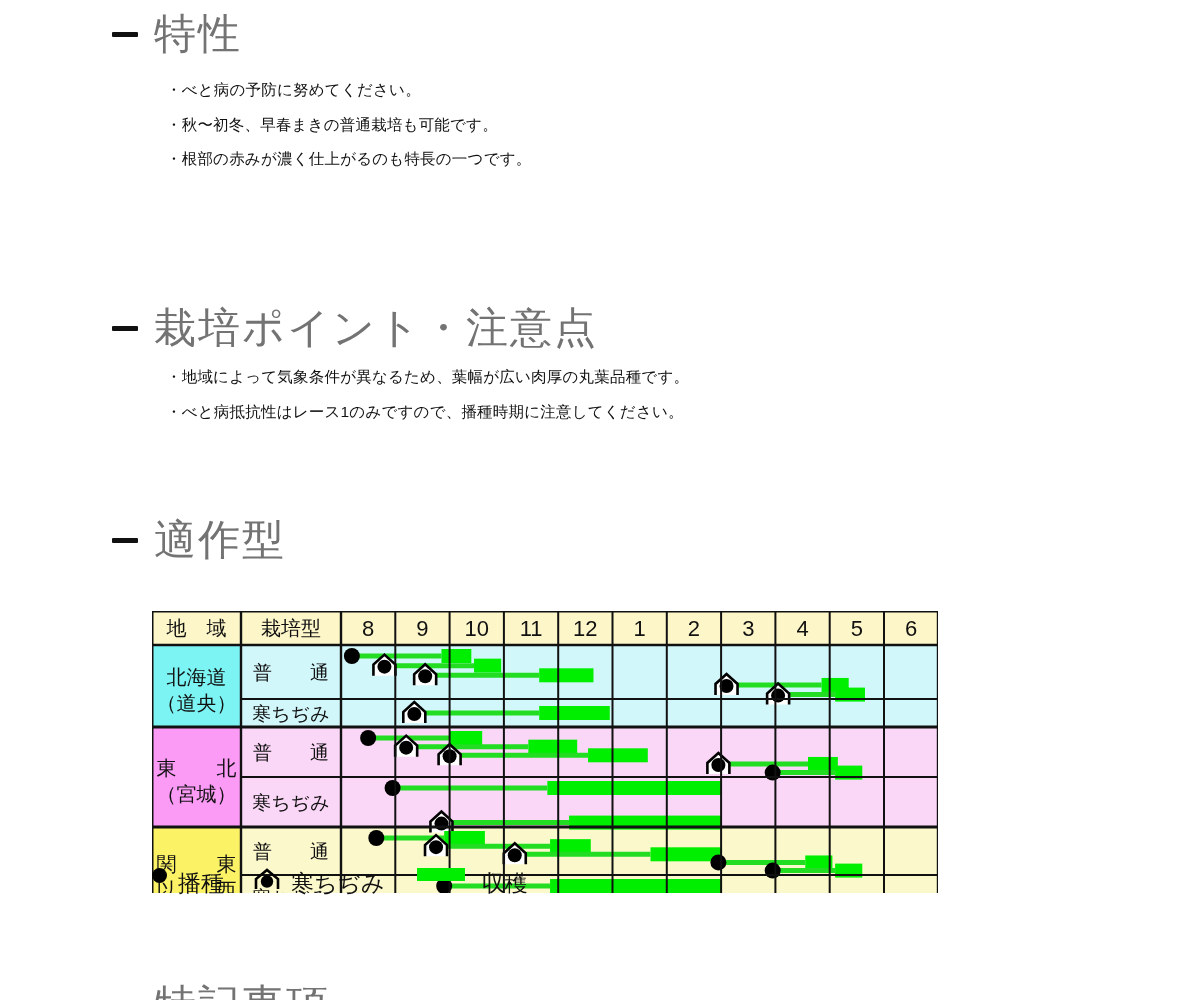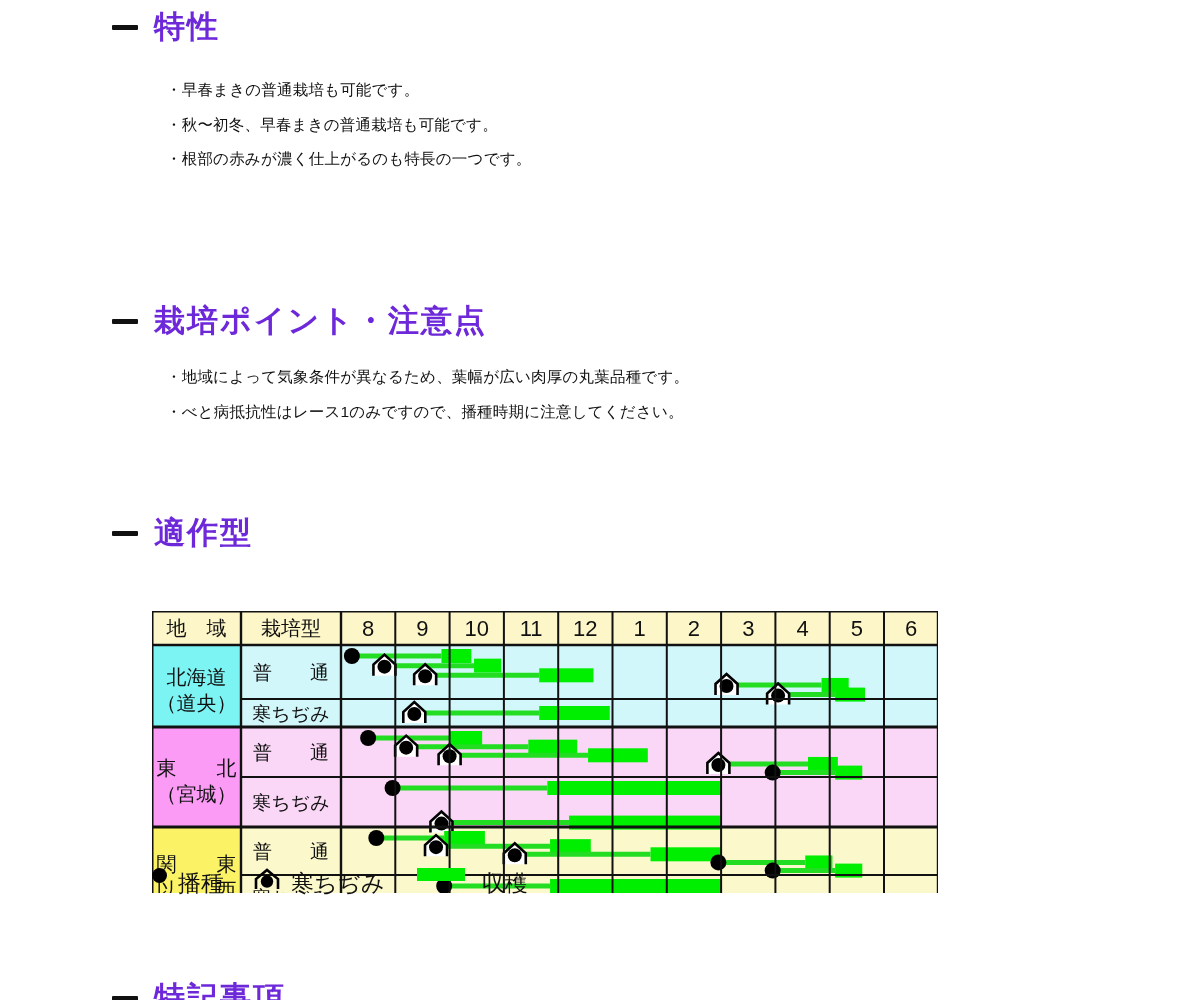--- a/index.html
+++ b/index.html
@@ -7,21 +7,21 @@
     width:1200px;height:1000px;background:#ffffff;
     font-family:"Liberation Sans","DejaVu Sans",sans-serif;
     color:#111;overflow:hidden;position:relative;
   }
   .page{position:relative;width:1200px;height:1000px;}
 
   
   .section-head{
     position:absolute;display:flex;align-items:center;gap:16px;
     font-family:"Liberation Serif","DejaVu Serif",serif;
-    font-weight:700;font-size:31px;letter-spacing:2px;color:#6d28d9;
+    font-weight:400;font-size:42px;letter-spacing:2px;color:#737373;
     white-space:nowrap;
   }
   .head-dash{
     display:inline-block;width:26px;height:5px;background:#111;border-radius:1px;
     flex:0 0 auto;
   }
   .head-text{display:inline-block;}
 
   
   .bullets{position:absolute;}
@@ -61,21 +61,21 @@
 <body>
 
 <div class="page">
 
   <div class="section-head" style="left:112px;top:6px;">
     <span class="head-dash"></span>
     <span class="head-text">特性</span>
   </div>
 
   <div class="bullets" style="left:166px;top:82px;">
-    <div class="bullet">・早春まきの普通栽培も可能です。</div>
+    <div class="bullet">・べと病の予防に努めてください。</div>
     <div class="bullet">・秋〜初冬、早春まきの普通栽培も可能です。</div>
     <div class="bullet">・根部の赤みが濃く仕上がるのも特長の一つです。</div>
   </div>
 
   <div class="section-head" style="left:112px;top:292px;margin-top:8px;">
     <span class="head-dash"></span>
     <span class="head-text">栽培ポイント・注意点</span>
   </div>
 
   <div class="bullets" style="left:166px;top:369px;">

